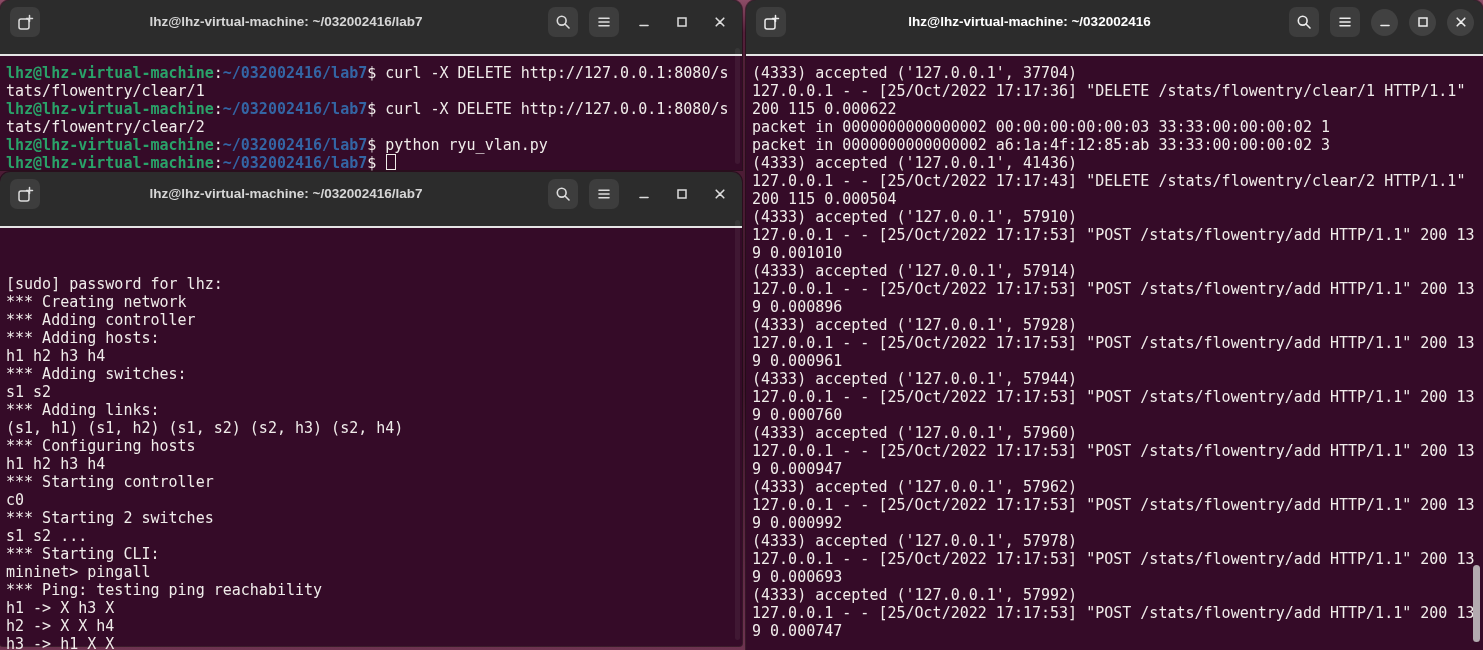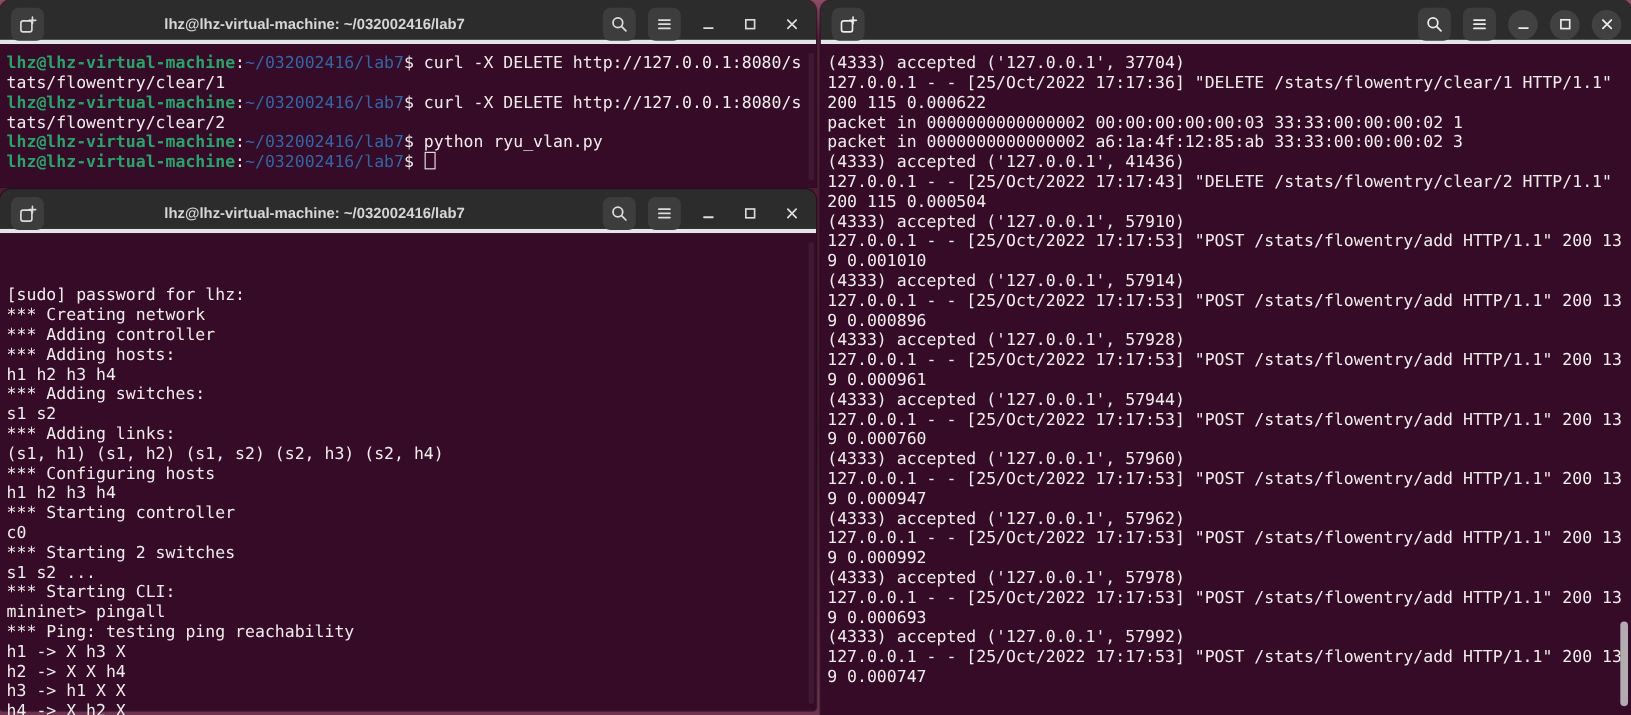--- a/index.html
+++ b/index.html
@@ -7,22 +7,22 @@
     width:1483px;height:650px;overflow:hidden;position:relative;
     background:linear-gradient(180deg,#8c4c66 0%,#53203a 5%,#41162d 60%,#6d3350 100%);
     font-family:"Liberation Sans",sans-serif;
   }
   .window{position:absolute;background:var(--terminal-bg,#350b28);box-shadow:0 0 0 1px rgba(0,0,0,.45);}
   #win-top-left{left:0;top:0;width:742px;height:170px;border-radius:10px 10px 0 0;}
   #win-bottom-left{left:0;top:172px;width:742px;height:474px;border-radius:10px 10px 3px 3px;}
   #win-right{left:746px;top:0;width:737px;height:650px;border-radius:10px 10px 0 0;}
 
   .titlebar{
-    height:40px;background:var(--titlebar-bg,#2c2c2c);border-radius:10px 10px 0 0;
-    position:relative;border-bottom:4px solid #e5e5e5;box-sizing:border-box;
+    height:56px;background:var(--titlebar-bg,#2c2c2c);border-radius:10px 10px 0 0;
+    position:relative;border-bottom:2px solid #e5e5e5;box-sizing:border-box;
   }
   .tb-title{
     position:absolute;left:60px;right:230px;top:0;height:44px;line-height:44px;
     text-align:center;color:#d6d6d6;font-weight:bold;font-size:13.5px;
     white-space:nowrap;overflow:hidden;
   }
   .focused .tb-title{color:#ffffff;}
   .tb-btn{
     width:30px;height:30px;border-radius:7px;background:var(--button-bg,#3d3d3d);
     display:flex;align-items:center;justify-content:center;cursor:pointer;
@@ -36,21 +36,21 @@
   .term-body{
     position:relative;height:calc(100% - 44px);box-sizing:border-box;
     padding:8px 0 0 6px;overflow:hidden;cursor:text;
     font-family:"DejaVu Sans Mono","Liberation Mono",monospace;
     font-size:15px;line-height:18px;color:var(--terminal-fg,#f0ecea);
     white-space:pre;
   }
   #win-bottom-left .term-body{padding-top:2px;margin-top:45px;}
   .term-line{height:18px;}
   .p-user{color:var(--prompt-user-green,#2aa269);font-weight:bold;text-align:center;}
-  .p-path{color:var(--prompt-path-blue,#3465a4);font-weight:normal;}
+  .p-path{color:var(--prompt-path-blue,#3465a4);font-weight:bold;}
   .p-sep,.p-suffix{color:var(--terminal-fg,#f0ecea);}
   .cursor-hollow{
     display:inline-block;width:8px;height:14px;margin-left:1px;
     border:1.5px solid var(--terminal-fg,#f0ecea);vertical-align:-2px;
   }
   .scroll-trough{
     position:absolute;top:48px;bottom:6px;right:2px;width:5px;
     background:rgba(255,255,255,0.055);border-radius:3px;
   }
   .scroll-thumb{
@@ -147,20 +147,21 @@
 </div>
 
 <div class="window focused" id="win-right">
   <div class="titlebar">
     <div class="tb-btn new-tab">
       <svg class="icon-svg" width="17" height="17" viewBox="0 0 17 17">
         <rect x="2" y="5" width="10" height="10" rx="2" fill="none" stroke="#ececec" stroke-width="1.5"></rect>
         <path d="M12.5 1.5v6M9.5 4.5h6" stroke="#ececec" stroke-width="1.5" stroke-linecap="round" fill="none"></path>
       </svg>
     </div>
+    <div class="tb-title">lhz@lhz-virtual-machine: ~/032002416</div>
     <div class="tb-right">
       <div class="tb-btn">
         <svg class="icon-svg" width="16" height="16" viewBox="0 0 16 16">
           <circle cx="6.7" cy="6.7" r="4.4" fill="none" stroke="#ececec" stroke-width="1.6"></circle>
           <path d="M10 10l4 4" stroke="#ececec" stroke-width="1.6" stroke-linecap="round"></path>
         </svg>
       </div>
       <div class="tb-btn">
         <svg class="icon-svg" width="16" height="16" viewBox="0 0 16 16">
           <path d="M3 4.2h10M3 8h10M3 11.8h10" stroke="#ececec" stroke-width="1.6" stroke-linecap="round"></path>

